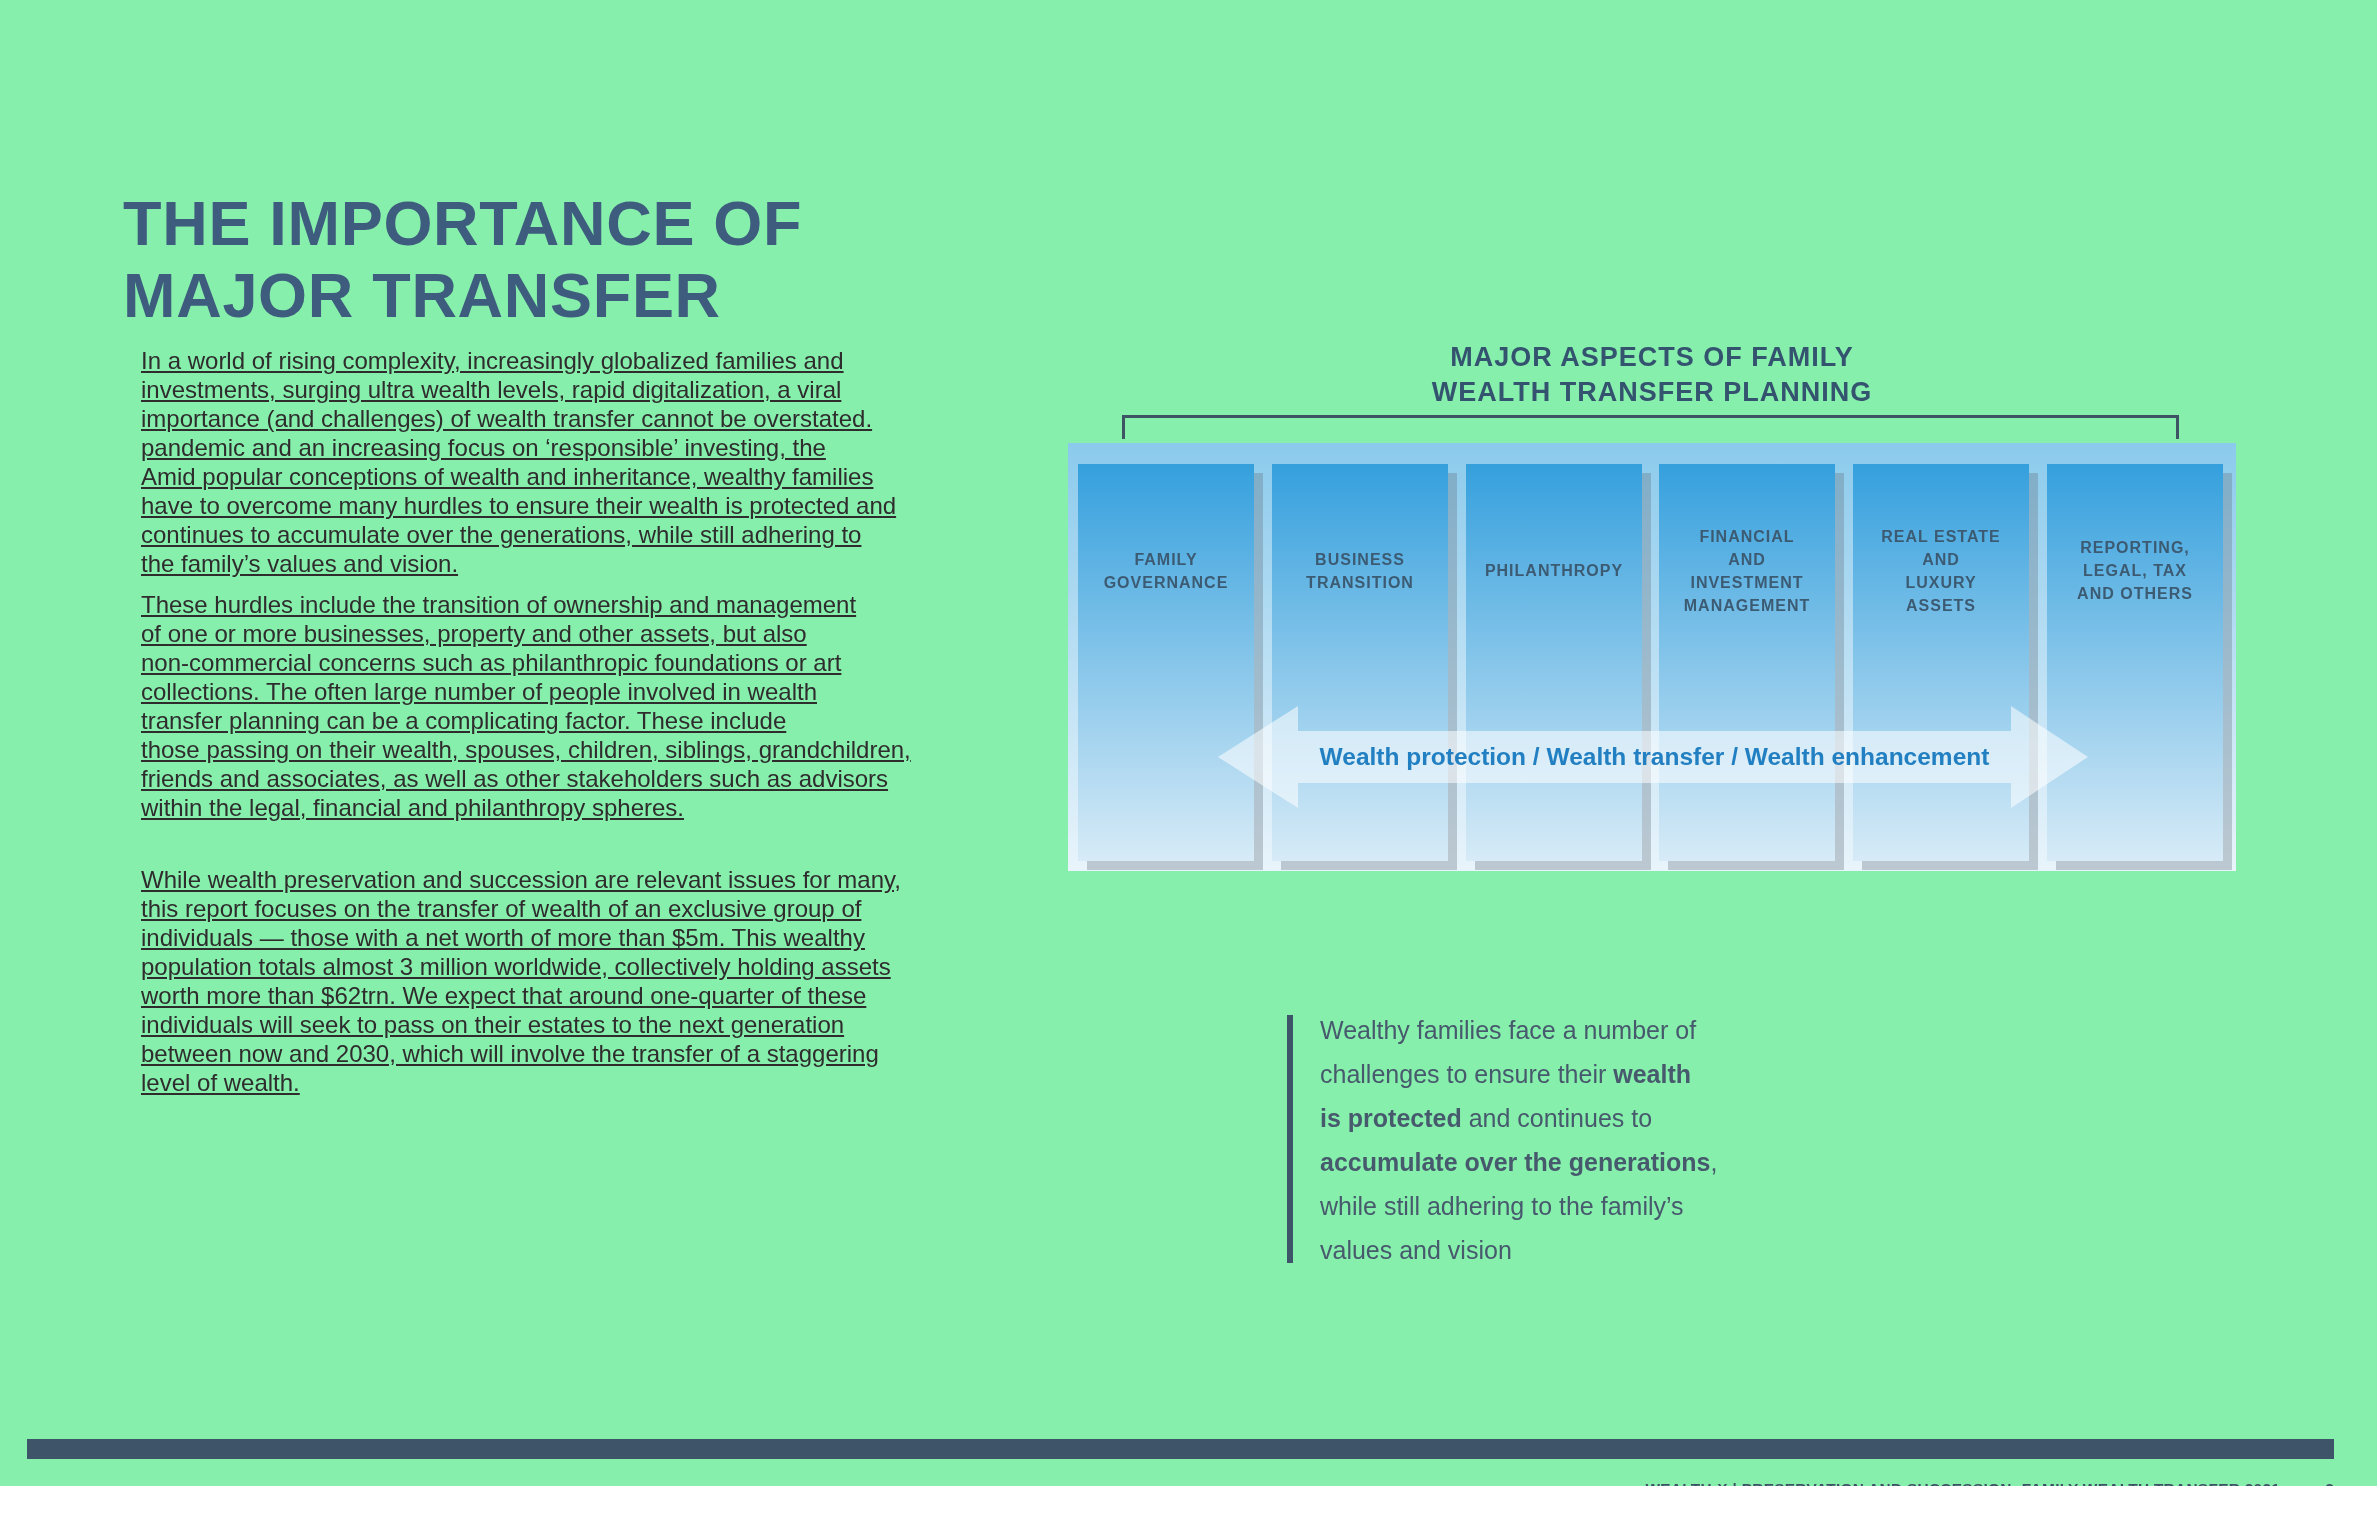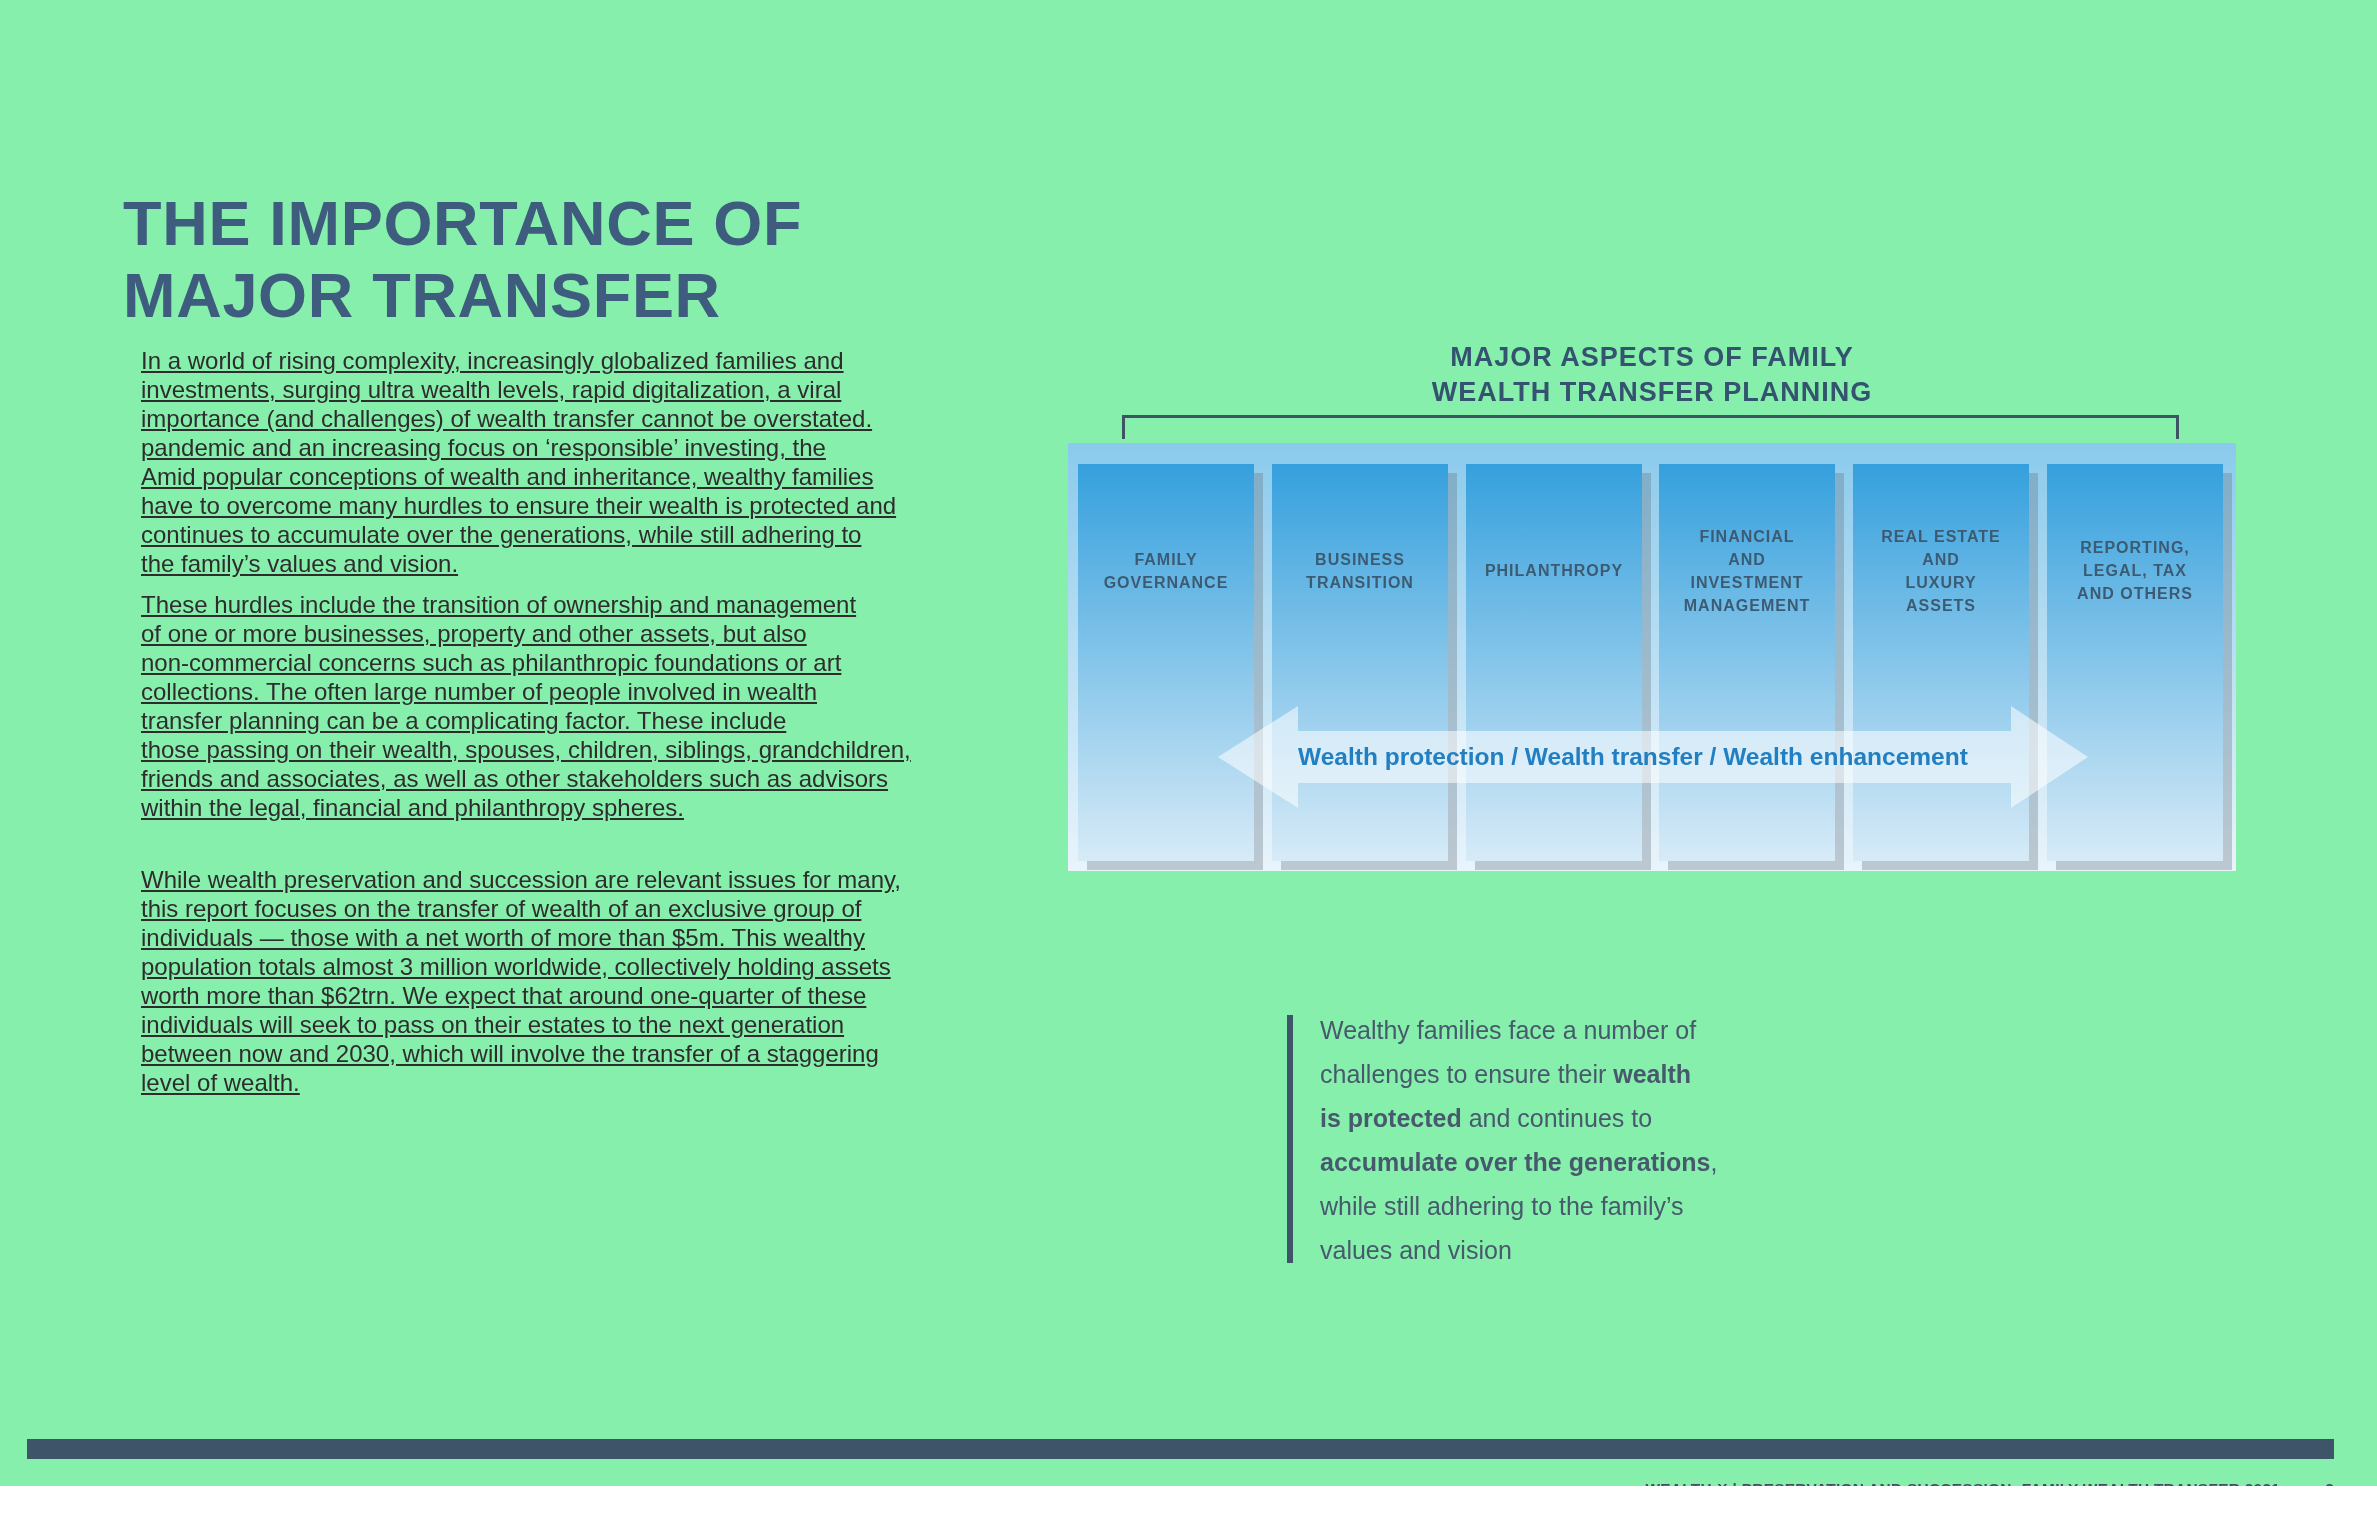--- a/index.html
+++ b/index.html
@@ -29,21 +29,21 @@
          background:linear-gradient(180deg,var(--column-top) 0%,var(--column-bottom) 100%);
          box-shadow:9px 9px 0 0 var(--shadow-gray);}
   .column-labels{position:absolute;top:0;left:0;right:0;height:213px;display:flex;
          flex-direction:column;align-items:center;justify-content:center;text-align:center;
          font-weight:700;font-size:16px;line-height:23px;letter-spacing:1px;
          color:var(--label-blue);}
   .arrow-head-left{left:1218px;top:706px;width:0;height:0;
          border-top:51px solid transparent;border-bottom:51px solid transparent;
          border-right:80px solid var(--arrow-fill);}
   .arrow-body{left:1298px;top:731px;width:713px;height:52px;background:var(--arrow-fill);
-         display:flex;align-items:center;white-space:nowrap;
+         display:flex;align-items:center;justify-content:center;white-space:nowrap;
          font-weight:700;font-size:24.5px;color:var(--arrow-blue);}
   .arrow-head-right{left:2011px;top:706px;width:0;height:0;
          border-top:51px solid transparent;border-bottom:51px solid transparent;
          border-left:77px solid var(--arrow-fill);}
 
   
   .quote-bar{left:1287px;top:1015px;width:6.3px;height:248px;background:var(--accent-bar);}
   .quote{left:1320px;top:1008px;font-size:25px;line-height:44px;color:var(--quote-text);}
   .quote .qline{white-space:nowrap;}
   .quote .bold{font-weight:700;}

